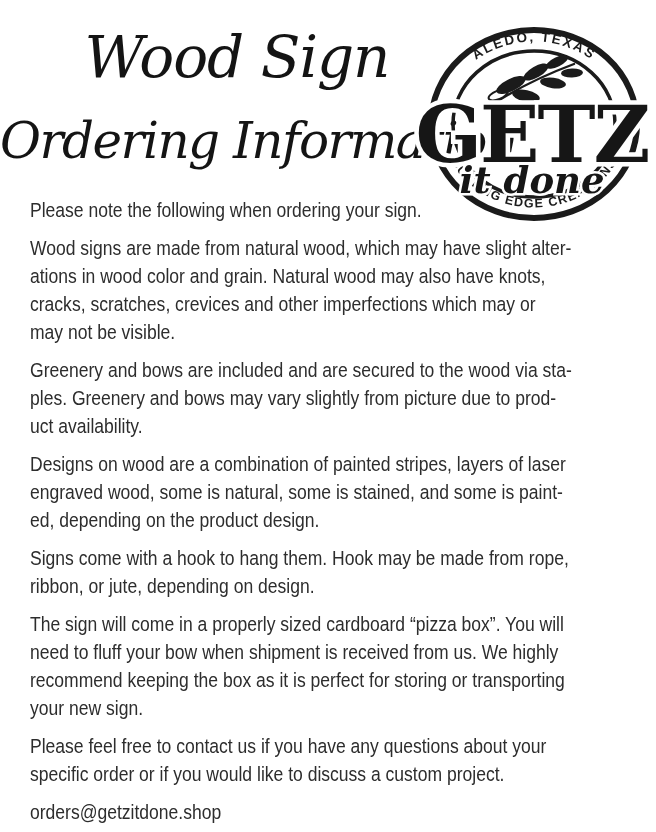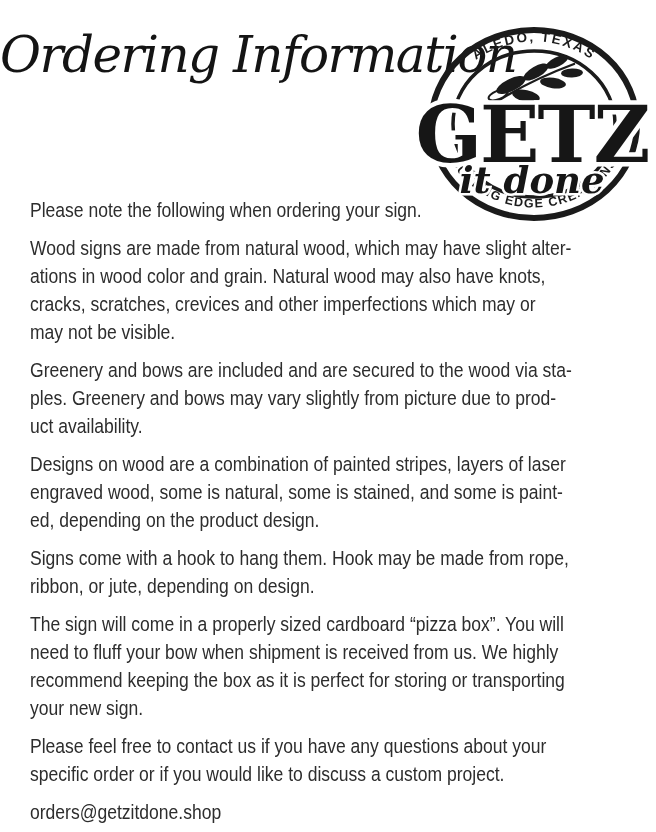--- a/index.html
+++ b/index.html
@@ -75,20 +75,21 @@
     transform-origin: left top;
   }
 </style>
 </head>
 <body>
 
 <div class="page">
 
   <header>
     <div class="title">
+      <div class="title-line-1">Wood Sign</div>
       <div class="title-line-2">Ordering Information</div>
     </div>
 
     <div class="logo">
       <svg viewBox="0 0 240 228" xmlns="http://www.w3.org/2000/svg">
 
         <ellipse class="ring" cx="120" cy="112" rx="103" ry="94" stroke-width="6"></ellipse>
         <ellipse class="ring" cx="120" cy="112" rx="81" ry="73" stroke-width="3.5"></ellipse>
 
         <path id="arcTop" d="M 28.4 104.8 A 92 83 0 0 1 211.6 104.8" fill="none"></path>

